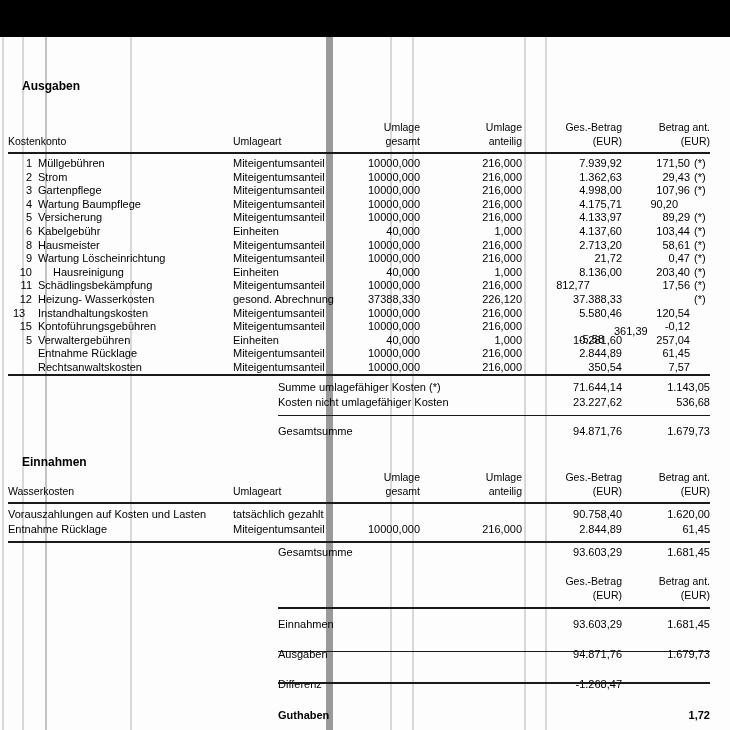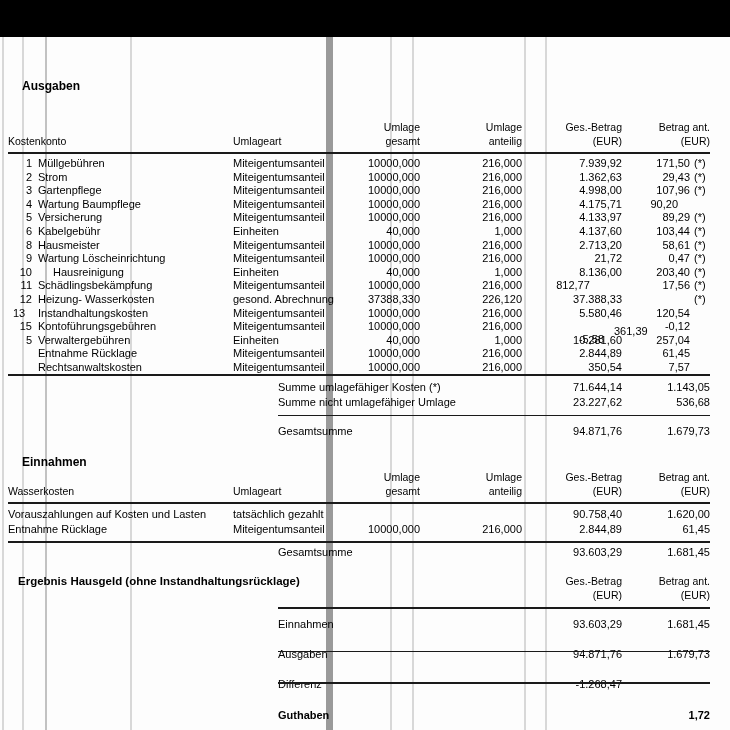--- a/index.html
+++ b/index.html
@@ -256,21 +256,21 @@
 
   <div class="hr thick" style="left:8px; top:337px; width:702px;"></div>
 
   <div id="expense-summary">
       <div>
         <div class="abs cell" style="left: 278px; top: 344px;">Summe umlagefähiger Kosten (*)</div>
         <div class="abs num" style="left: 524px; top: 344px; width: 98px; text-align: right;">71.644,14</div>
         <div class="abs num" style="left: 624px; top: 344px; width: 86px; text-align: right;">1.143,05</div>
       </div>
       <div>
-        <div class="abs cell" style="left: 278px; top: 359px;">Summe nicht umlagefähiger Umlage</div>
+        <div class="abs cell" style="left: 278px; top: 359px;">Kosten nicht umlagefähiger Kosten</div>
         <div class="abs num" style="left: 524px; top: 359px; width: 98px; text-align: right;">23.227,62</div>
         <div class="abs num" style="left: 624px; top: 359px; width: 86px; text-align: right;">536,68</div>
       </div>
     </div>
 
   <div class="hr thin" style="left:278px; top:378px; width:432px;"></div>
 
   <div class="abs cell" style="left:278px; top:388px;">Gesamtsumme</div>
   <div class="abs num" style="left:524px; top:388px; width:98px;">94.871,76</div>
   <div class="abs num" style="left:624px; top:388px; width:86px;">1.679,73</div>
@@ -310,21 +310,20 @@
         <div class="abs num" style="left: 624px; top: 485.5px; width: 86px; text-align: right;">61,45</div>
       </div>
     </div>
 
   <div class="hr thick" style="left:8px; top:504px; width:702px;"></div>
 
   <div class="abs cell" style="left:278px; top:509px;">Gesamtsumme</div>
   <div class="abs num" style="left:524px; top:509px; width:98px;">93.603,29</div>
   <div class="abs num" style="left:624px; top:509px; width:86px;">1.681,45</div>
 
-  <div class="abs section-head" style="left:18px; top:538px; font-size:11.5px;">Ergebnis Hausgeld (ohne Instandhaltungsrücklage)</div>
 
   <div class="abs colhead" style="left:524px; top:538px; width:98px; text-align:right;">Ges.-Betrag</div>
   <div class="abs colhead" style="left:524px; top:552px; width:98px; text-align:right;">(EUR)</div>
 
   <div class="abs colhead" style="left:624px; top:538px; width:86px; text-align:right;">Betrag ant.</div>
   <div class="abs colhead" style="left:624px; top:552px; width:86px; text-align:right;">(EUR)</div>
 
   <div class="hr thick" style="left:278px; top:570px; width:432px;"></div>
 
   <div id="result-rows">

